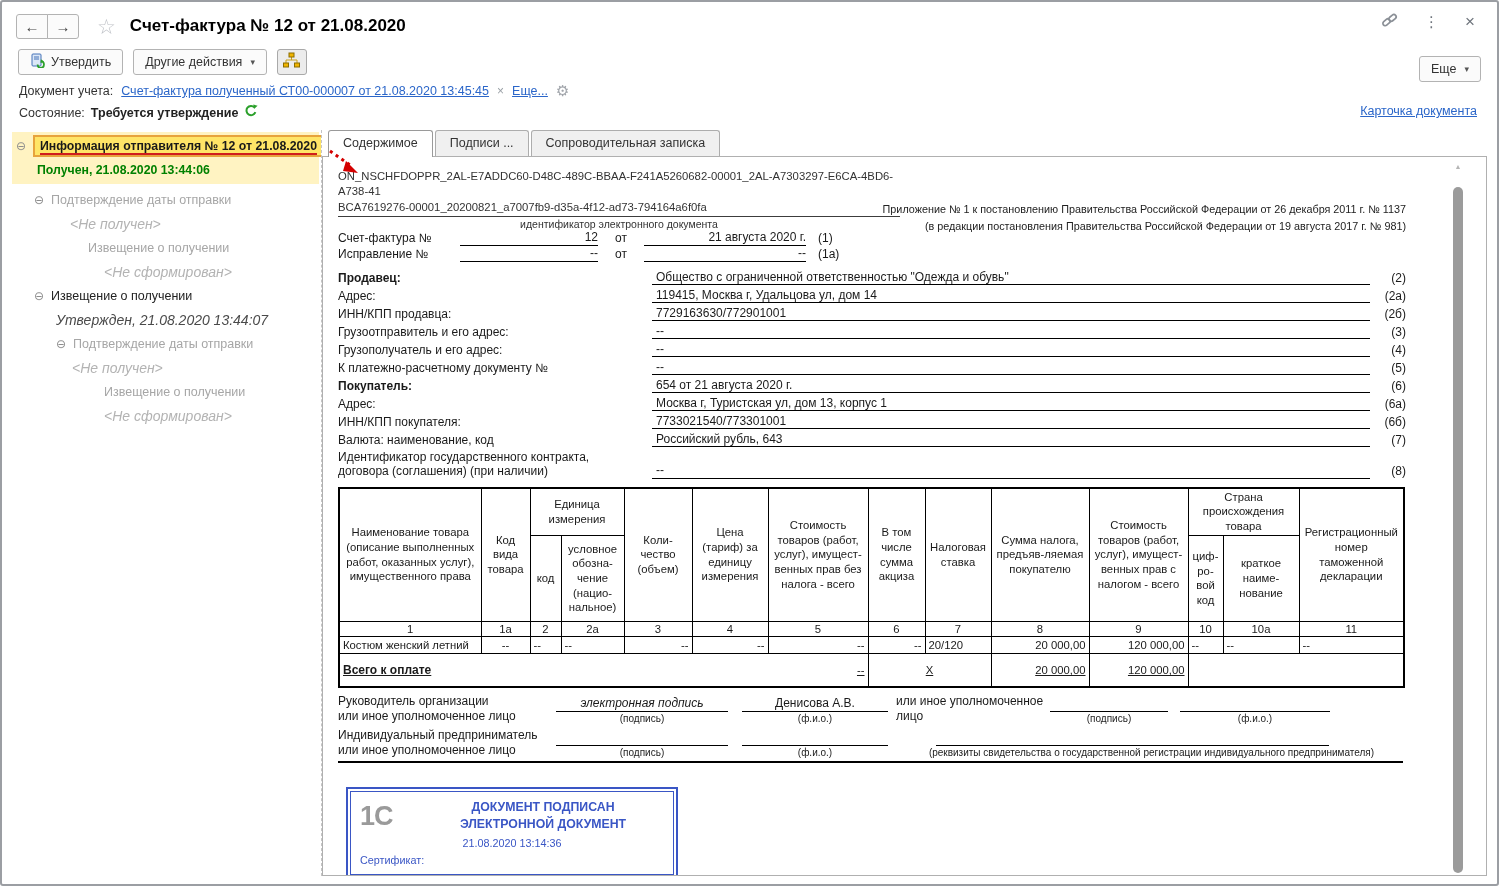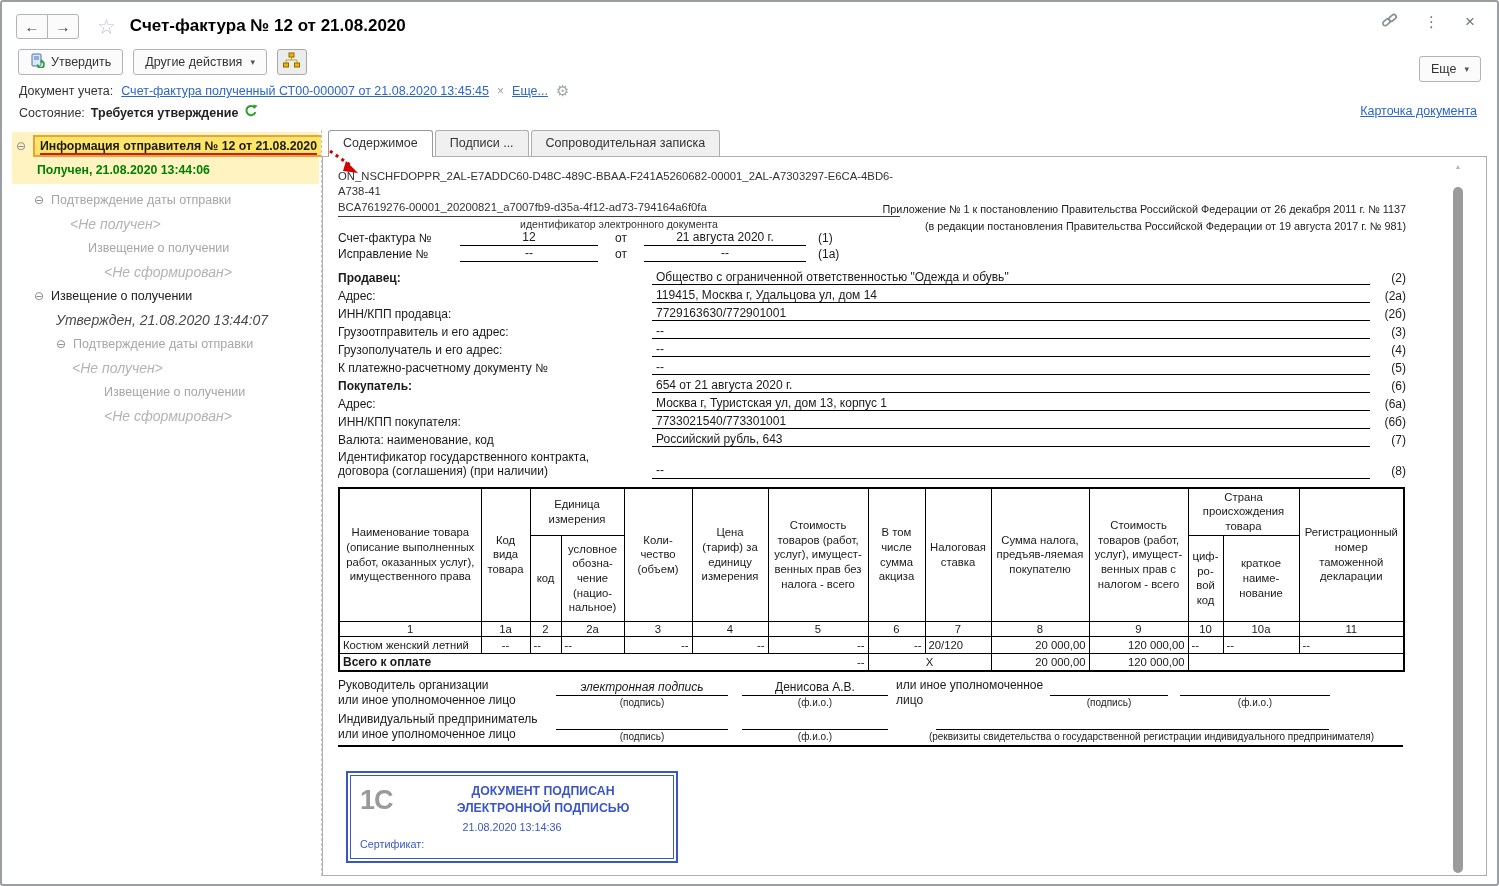--- a/index.html
+++ b/index.html
@@ -72,39 +72,39 @@
 
   
   .doc { position:relative; margin:12px 0 0 15px; width:1068px; font-size:12px; color:#1a1a1a; }
   .idblock { width:562px; }
   .idlines { border-bottom:1px solid #3c3c3c; font-size:11.3px; color:#333; line-height:1.35; padding-bottom:1px; }
   .idcap { text-align:center; font-size:10.5px; color:#333; margin-top:1px; }
   .appendix { position:absolute; right:0; top:32px; text-align:right; font-size:10.8px; color:#222; line-height:1.55; }
 
   .invrow { display:flex; align-items:flex-end; line-height:15px; }
   .invrow .lab { width:122px; }
-  .uval { border-bottom:1px solid #000; text-align:center; }
+  .uval { border-bottom:1px solid #000; text-align:right; }
   .v1 { width:138px; } .ot { width:46px; text-align:center; } .v2 { width:162px; }
   .ref { margin-left:12px; }
 
   .reqs { margin-top:8px; }
   .reqrow { display:flex; align-items:flex-end; line-height:14.5px; margin-bottom:2.5px; }
   .reqlab { width:314px; }
   .reqlab.b { font-weight:bold; }
   .reqval { flex:1; border-bottom:1px solid #000; padding:0 2px 0 4px; min-height:15px; }
   .reqref { width:36px; text-align:right; }
 
   
   table.inv { border-collapse:collapse; width:1065px; margin-top:8px; table-layout:fixed; border:2px solid #000; }
   table.inv th, table.inv td { border:1px solid #000; font-weight:normal; font-size:11.3px; padding:1px 3px; vertical-align:middle; overflow:hidden; }
   table.inv th { text-align:center; line-height:1.3; }
   tr.nums td { text-align:center; height:15px; padding:0 2px; }
   tr.data td { height:17px; }
   td.l { text-align:left; } td.r { text-align:right; } td.c { text-align:center; }
-  tr.total td { height:18px; }
+  tr.total td { height:34px;text-decoration:underline; }
   .totcell { }
   .totflex { display:flex; justify-content:space-between; align-items:center; }
   .totflex .tl { font-weight:bold; font-size:12px; }
   .totx { text-align:center; font-weight:bold; padding-left:28px; }
 
   
   .sigs { margin-top:6px; width:1065px; border-bottom:2px solid #000; padding-bottom:3px; }
   .sigrow { display:flex; align-items:flex-end; }
   .sigrow + .sigrow { margin-top:4px; }
   .siglab { width:214px; line-height:15px; }
@@ -487,21 +487,21 @@
               </div>
             </div>
           </div>
 
           <div class="stamp">
             <div class="stampin">
               <div class="stamphead">
                 <div class="logo1c">1С</div>
                 <div class="stamptitle">
                   <div>ДОКУМЕНТ ПОДПИСАН</div>
-                  <div>ЭЛЕКТРОННОЙ ПОДПИСЬЮ</div>
+                  <div>ЭЛЕКТРОННОЙ ДОКУМЕНТ</div>
                 </div>
               </div>
               <div class="stampdate">21.08.2020 13:14:36</div>
               <div class="stamprow">
                 <span class="sl">Сертификат:</span>
               </div>
 
             </div>
           </div>
 

